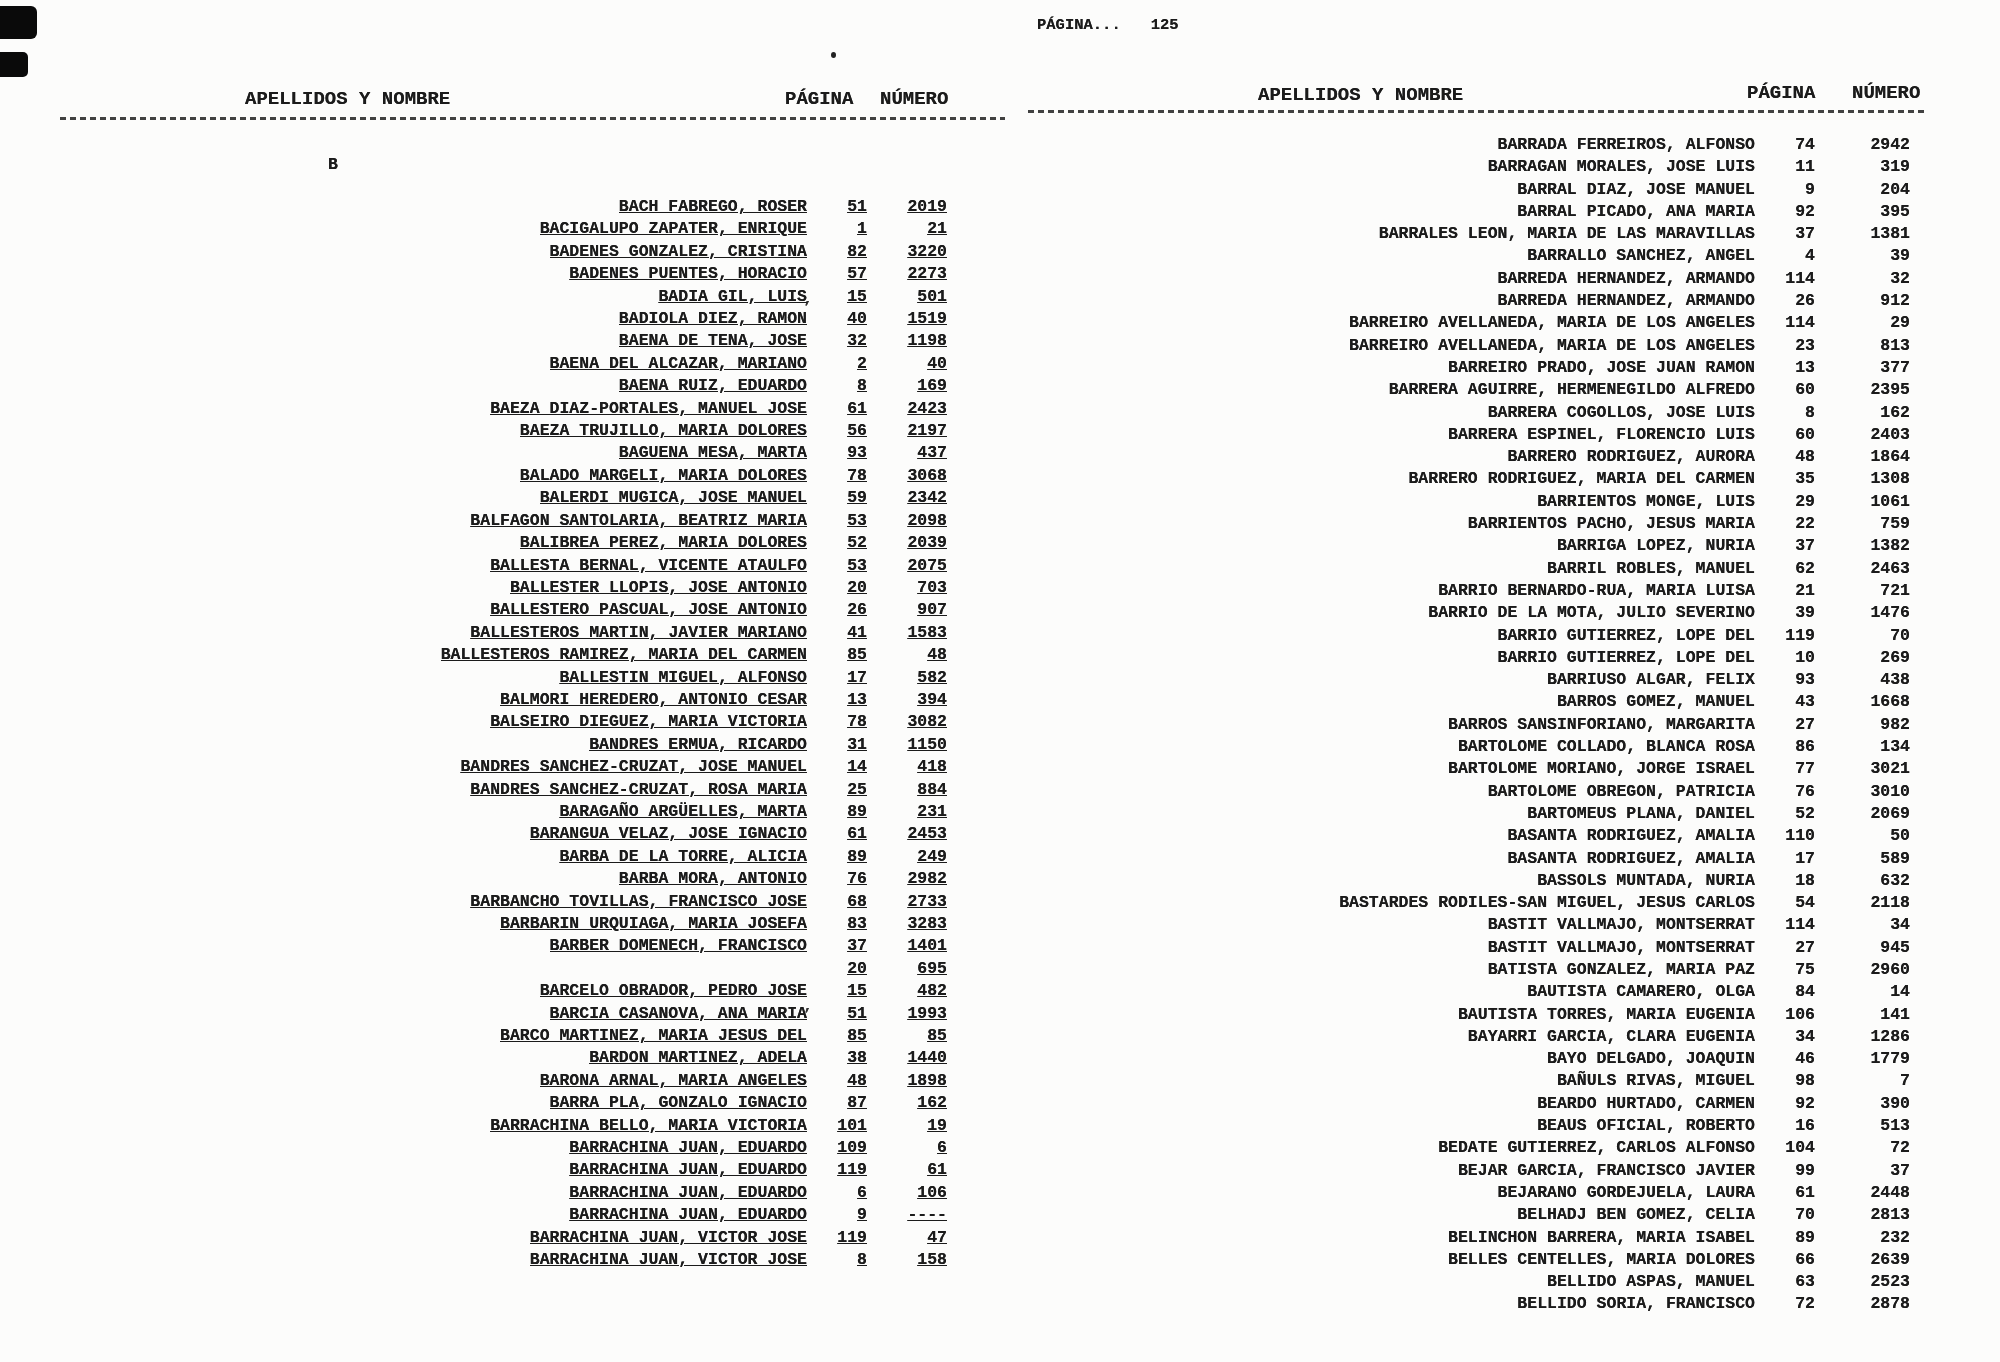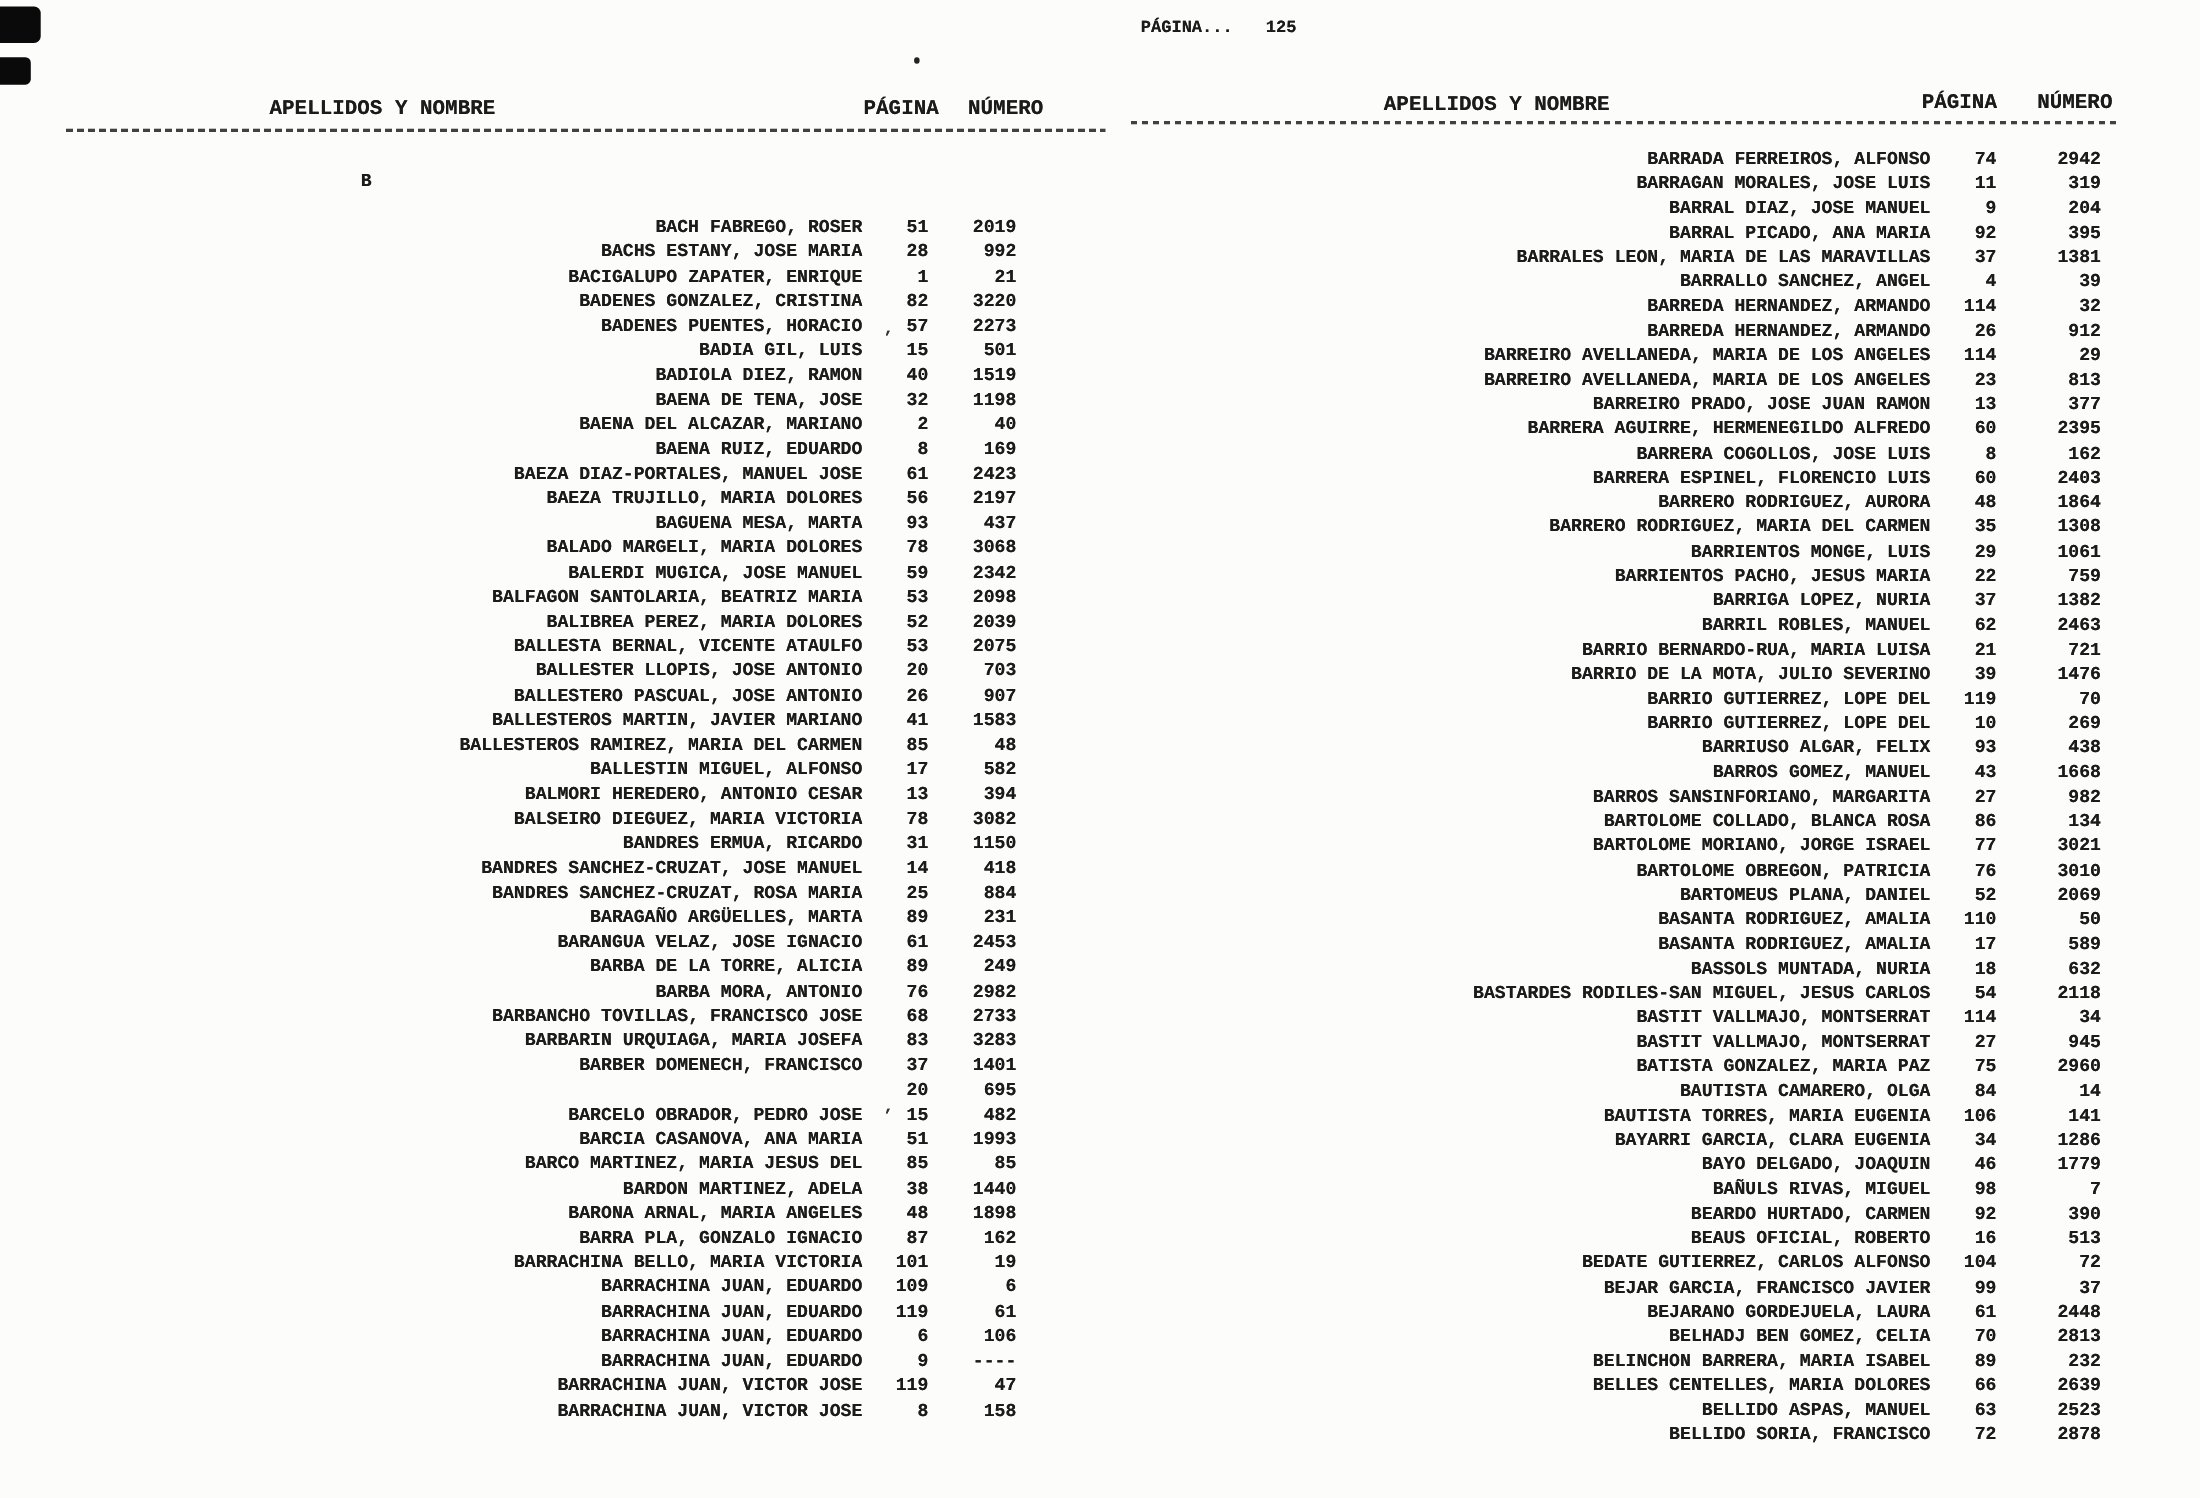--- a/index.html
+++ b/index.html
@@ -6,21 +6,21 @@
   .page{
     position:relative;width:2000px;height:1362px;background:#fcfcfb;
     font-family:"Liberation Mono",monospace;font-weight:700;color:#1b1b1b;
     overflow:hidden;text-shadow:0 0 .5px rgba(25,25,25,.85);
   }
   .top-label{position:absolute;left:1003px;top:16px;font-size:15.5px;display:flex;gap:30px;white-space:pre;margin-left:34px;}
   .hdr{position:absolute;font-size:19px;white-space:pre;}
   .sep{position:absolute;height:3px;background:repeating-linear-gradient(90deg,#2c2c2c 0 6px,transparent 6px 10px);opacity:.9;}
   .section-letter{position:absolute;left:328px;top:155px;font-size:16.5px;}
   .col{position:absolute;display:flex;flex-direction:column;align-items:flex-end;}
-  .col-left{left:64px;top:196px;width:860px;}
+  .col-left{left:87px;top:196px;width:860px;text-decoration:underline;}
   .col-right{left:1035px;top:134px;width:875px;}
   .row{display:flex;font-size:16.5px;}
   .col-left  .row{height:22.42px;line-height:22.42px;}
   .col-right .row{height:22.30px;line-height:22.30px;}
   .cell-name{flex:1;white-space:pre;overflow:hidden;}
   .cell-page{width:60px;text-align:right;white-space:pre;}
   .cell-num{width:80px;text-align:right;white-space:pre;}
   .col-right .cell-num{width:95px;}
   .blob{position:absolute;background:#0a0a0a;}
   .blob-1{left:0;top:6px;width:37px;height:33px;border-radius:0 6px 6px 0;}
@@ -59,25 +59,20 @@
 
   <div class="section-letter">B</div>
 
   <div class="col col-left" id="left-rows">
       <div class="row">
     <span class="cell-name">BACH FABREGO, ROSER</span>
     <span class="cell-page">51</span>
     <span class="cell-num">2019</span>
   </div>
       <div class="row">
-    <span class="cell-name">BACHS ESTANY, JOSE MARIA</span>
-    <span class="cell-page">28</span>
-    <span class="cell-num">992</span>
-  </div>
-      <div class="row">
     <span class="cell-name">BACIGALUPO ZAPATER, ENRIQUE</span>
     <span class="cell-page">1</span>
     <span class="cell-num">21</span>
   </div>
       <div class="row">
     <span class="cell-name">BADENES GONZALEZ, CRISTINA</span>
     <span class="cell-page">82</span>
     <span class="cell-num">3220</span>
   </div>
       <div class="row">

